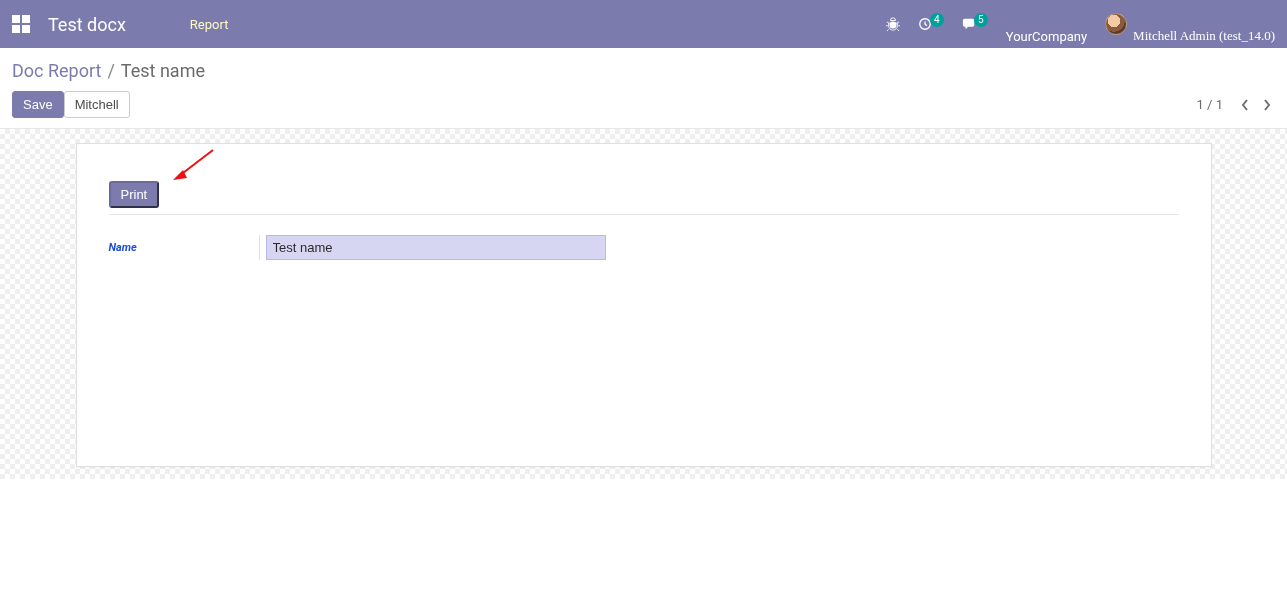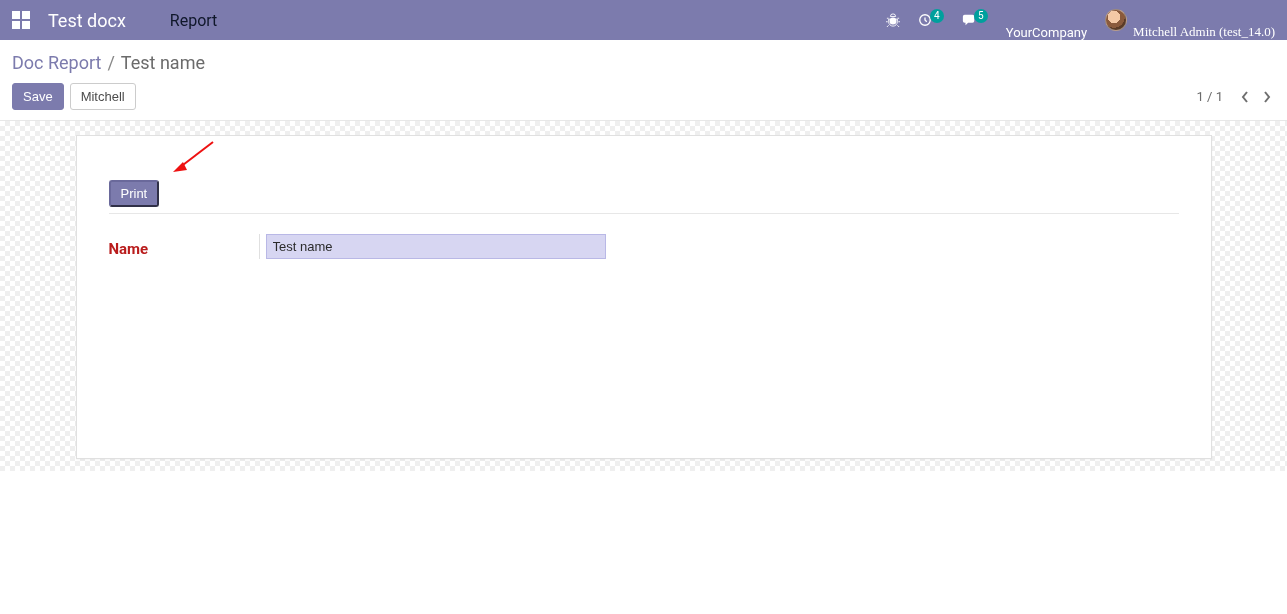--- a/index.html
+++ b/index.html
@@ -9,21 +9,21 @@
     color: #4c4c4c;
     background: #fff;
     width: 1287px;
     height: 614px;
     overflow: hidden;
   }
 
   
   .header {
     background: #7c7bad;
-    height: 40px;
+    height: 48px;
     display: flex;
     align-items: center;
     padding: 0 12px;
     color: #fff;
   }
   .apps-icon {
     width: 18px; height: 18px;
     display: grid;
     grid-template-columns: 1fr 1fr;
     grid-template-rows: 1fr 1fr;
@@ -31,23 +31,23 @@
     cursor: pointer;
   }
   .apps-icon span { background: #fff; display:block; width:100%; height:100%; }
   .app-title {
     margin-left: 18px;
     font-size: 18px;
     font-weight: 400;
     color: #fff;
   }
   .menu-item {
-    margin-left: 44px;
-    font-size: 16px;
-    color: #0f172a;
+    margin-left: 64px;
+    font-size: 13px;
+    color: #fef9c3;
     cursor: pointer;
   }
   .header-spacer { flex: 1; }
   .header-right {
     display: flex;
     align-items: center;
     gap: 18px;
   }
   .icon-btn {
     position: relative;
@@ -96,21 +96,21 @@
     font-size: 18px;
     display:flex;
     align-items:center;
     gap: 6px;
   }
   .breadcrumb a { color: #7c7bad; text-decoration:none; cursor:pointer; }
   .breadcrumb .sep { color: #888; }
   .breadcrumb .current { color: #6b6b6b; }
 
   .cp-row { display:flex; align-items:center; justify-content:space-between; }
-  .cp-left { display:flex; gap: 6px; }
+  .cp-left { display:flex; }
   .btn {
     border: 1px solid #ccc;
     background: #fff;
     padding: 5px 10px;
     font-size: 13px;
     border-radius: 3px;
     cursor: pointer;
     color: #4c4c4c;
   }
   .btn-primary {
@@ -157,37 +157,38 @@
     position: relative;
   }
   .sheet-header {
     display:flex;
     align-items:flex-start;
     border-bottom: 1px solid #e7e7e7;
     padding-bottom: 6px;
     margin-bottom: 20px;
     position: relative;
   }
-  .print-wrap { margin-top: 24px; }
+  .print-wrap { margin-top: 17px; }
   .arrow-annot {
     position:absolute;
     left: 60px;
     top: -18px;
     pointer-events:none;
   }
   .form-row {
     display:flex;
     align-items:flex-start;
   }
   .form-label {
     width: 150px;
     font-weight: 700;
-    font-size: 15px;
-    color:#b91c1c;
+    font-size: 11px;
+    color:#1d4ed8;
     padding-top: 6px;
+    font-style: italic;
   }
   .form-field-wrap {
     border-left: 1px solid #e0e0e0;
     padding-left: 6px;
   }
   .text-input {
     width: 340px;
     background: #d7d6f2;
     border: 1px solid #b9b8e6;
     padding: 4px 6px;

